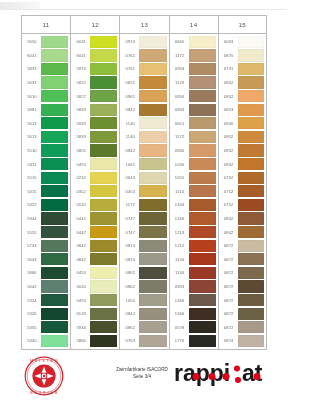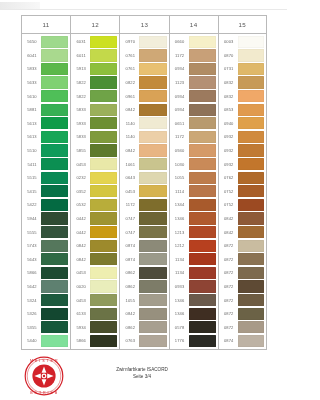--- a/index.html
+++ b/index.html
@@ -627,15 +627,29 @@
           <text x="50" y="94" text-anchor="middle">B E T R I E B</text>
         </g>
       </svg>
     </div>
 
     <div class="footer-text">
       <div>Zwirnfarbkarte ISACORD</div>
       <div>Seite 3/4</div>
     </div>
 
+    <div class="brand">
+      <svg width="100" height="26" viewBox="0 0 200 52">
+        <g font-family="Liberation Sans, sans-serif" font-size="46" font-weight="bold" fill="#1a1a1a">
+          <text x="2" y="40">rappi</text>
+          <text x="138" y="40">at</text>
+        </g>
+        <circle cx="46" cy="31" r="7" fill="#e2001a"></circle>
+        <circle cx="78" cy="31" r="7" fill="#e2001a"></circle>
+        <circle cx="106" cy="31" r="7" fill="#e2001a"></circle>
+        <circle cx="128" cy="15" r="6" fill="#e2001a"></circle>
+        <circle cx="130" cy="38" r="6" fill="#e2001a"></circle>
+        <circle cx="168" cy="31" r="7" fill="#e2001a"></circle>
+      </svg>
+    </div>
 
   </div>
 </div>
 
 </body></html>

